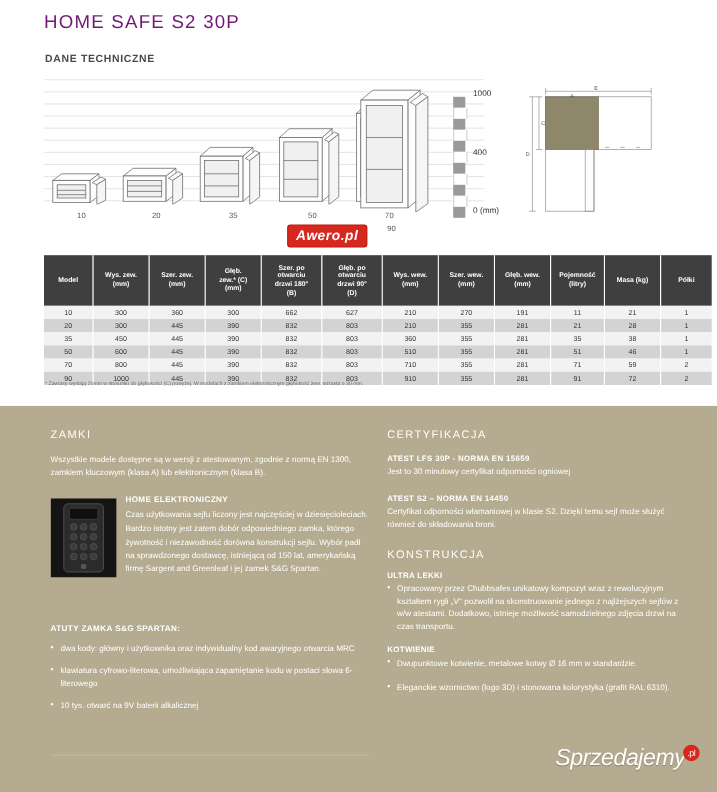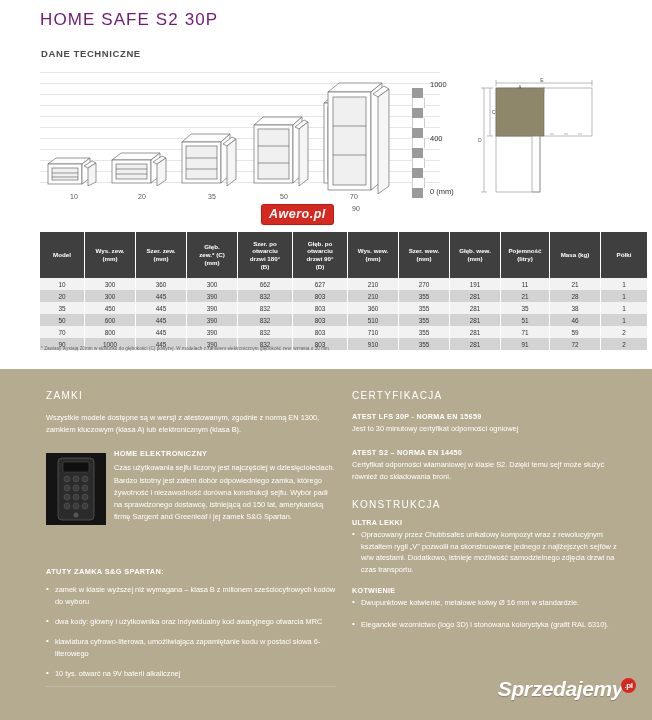--- a/index.html
+++ b/index.html
@@ -254,21 +254,21 @@
     height: 1px;
     background: #c3baa4;
   }
 
   
   .watermark {
     position: absolute;
     right: 16px;
     bottom: 19px;
     font-size: 21px;
-    font-weight: bold;
+    font-weight: normal;
     font-style: italic;
     color: #ffffff;
     letter-spacing: -0.4px;
     text-shadow: 0 1px 1px rgba(90,80,60,.45);
   }
   .watermark .pl {
     display: inline-block;
     background: #d7281f;
     color: #fff;
     font-size: 8px;
@@ -593,21 +593,20 @@
         </svg>
       </div>
       <div class="lock-text">
         <div class="h-sub">HOME ELEKTRONICZNY</div>
         <p class="body-text">Czas użytkowania sejfu liczony jest najczęściej w dziesięcioleciach. Bardzo istotny jest zatem dobór odpowiedniego zamka, którego żywotność i niezawodność dorówna konstrukcji sejfu. Wybór padł na sprawdzonego dostawcę, istniejącą od 150 lat, amerykańską firmę Sargent and Greenleaf i jej zamek S&amp;G Spartan.</p>
       </div>
     </div>
 
     <div class="h-sub" style="margin-top:10px">ATUTY ZAMKA S&amp;G SPARTAN:</div>
     <ul class="bullets" style="margin-top:8px">
-      <li>zamek w klasie wyższej niż wymagana – klasa B z milionem sześciocyfrowych kodów do wyboru</li>
       <li>dwa kody: główny i użytkownika oraz indywidualny kod awaryjnego otwarcia MRC</li>
       <li>klawiatura cyfrowo-literowa, umożliwiająca zapamiętanie kodu w postaci słowa 6-literowego</li>
       <li>10 tys. otwarć na 9V baterii alkalicznej</li>
     </ul>
   </div>
 
   <div class="col-right">
     <div class="h-main">CERTYFIKACJA</div>
 
     <div style="margin-bottom:13px">

